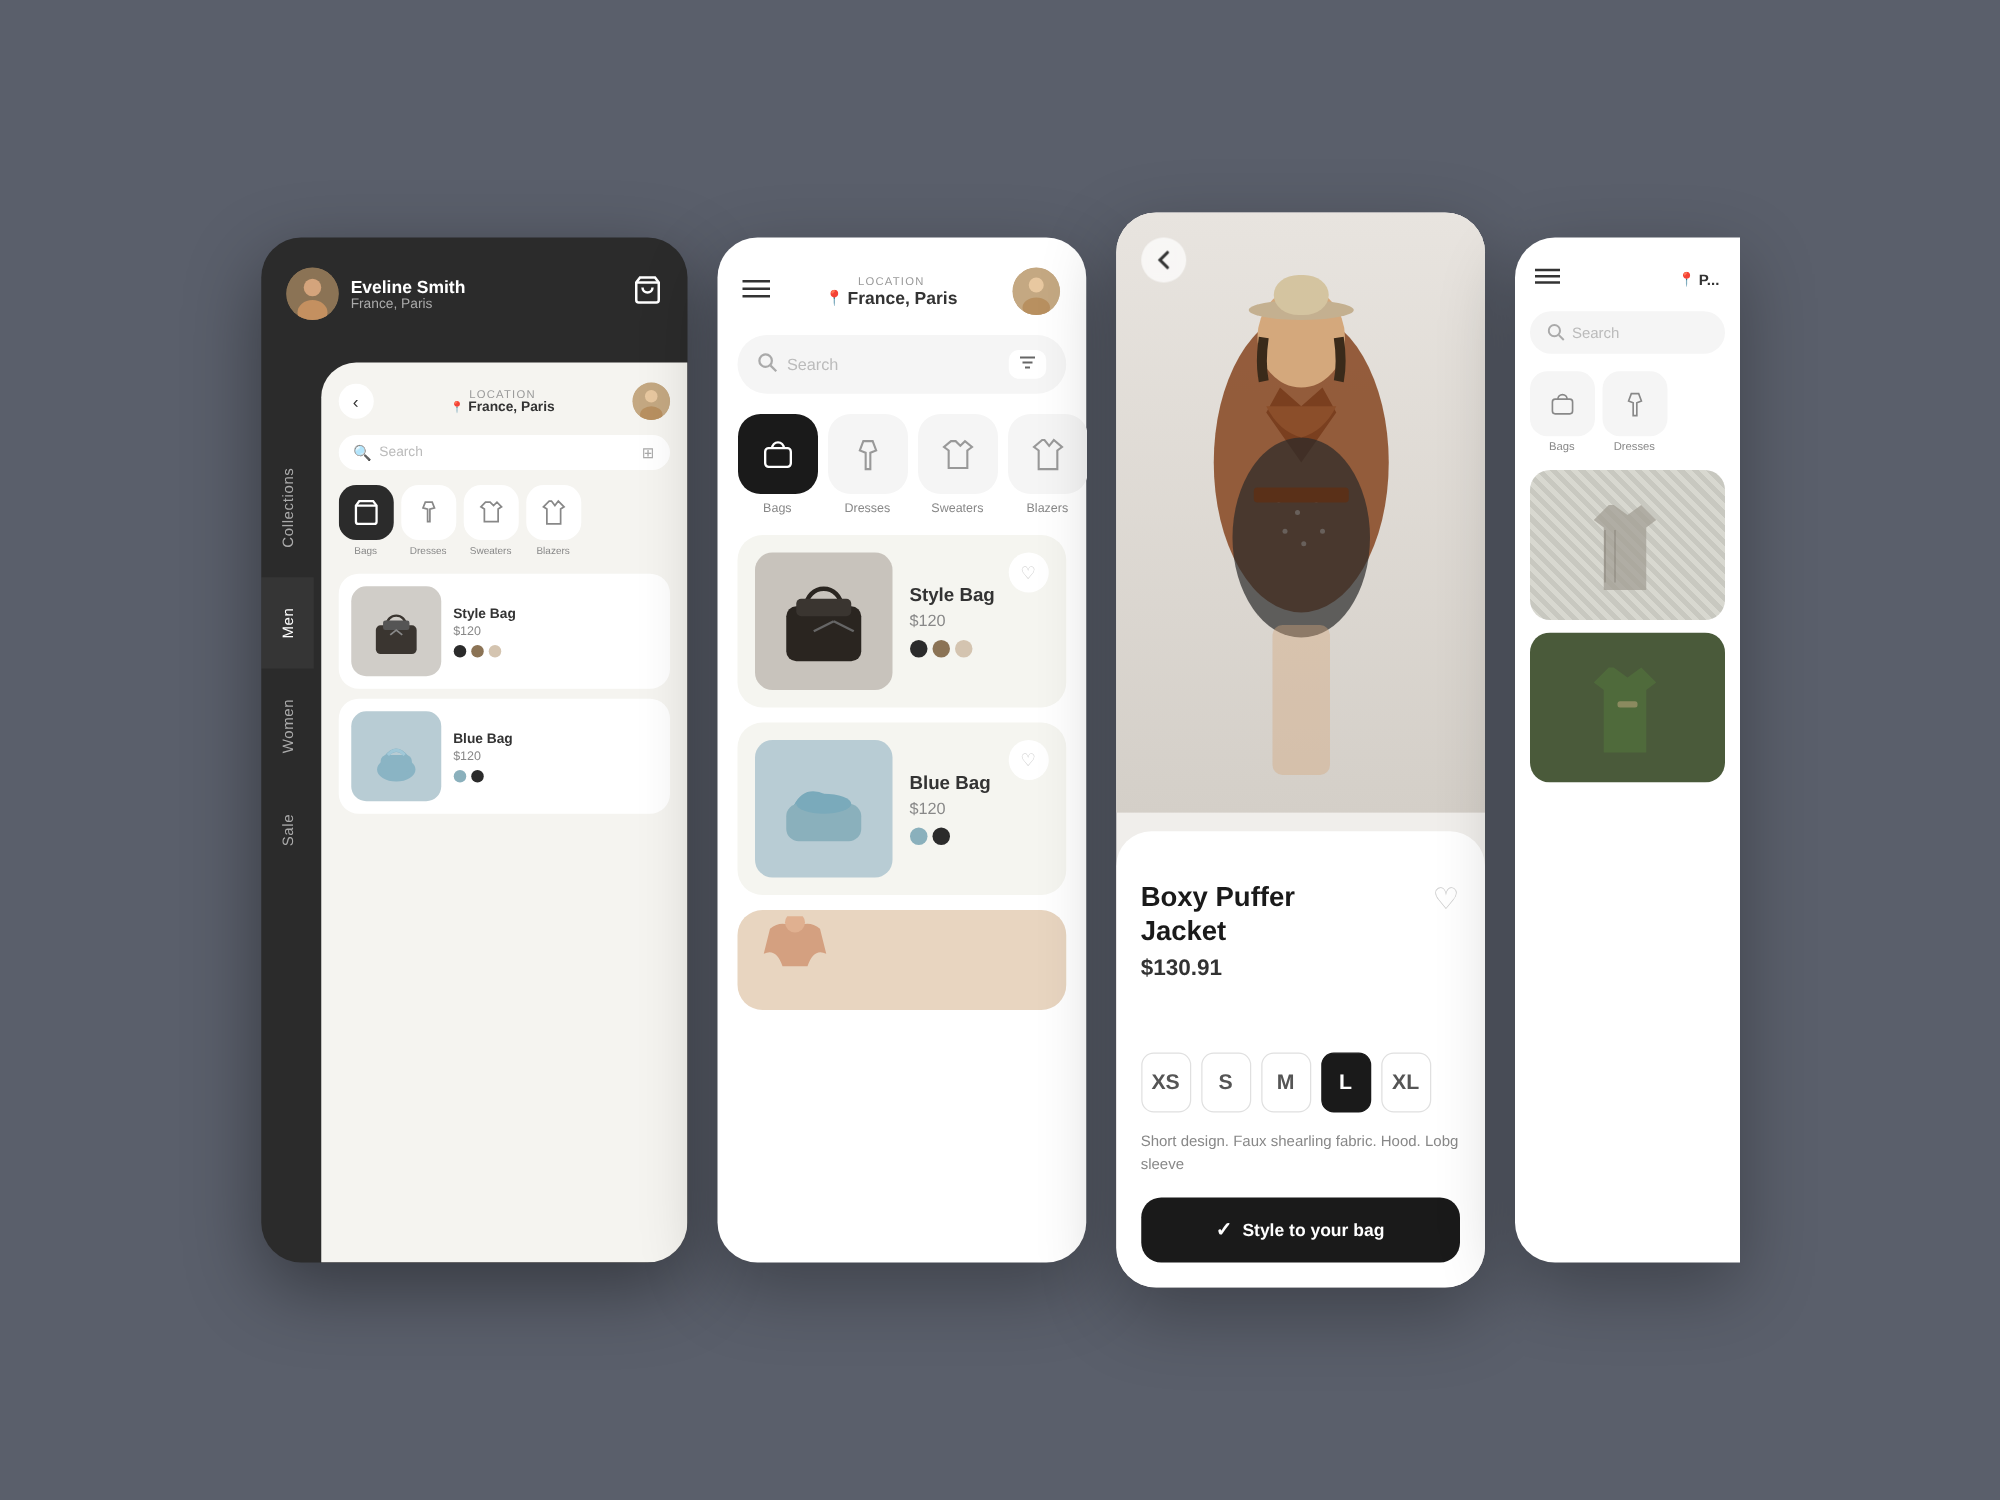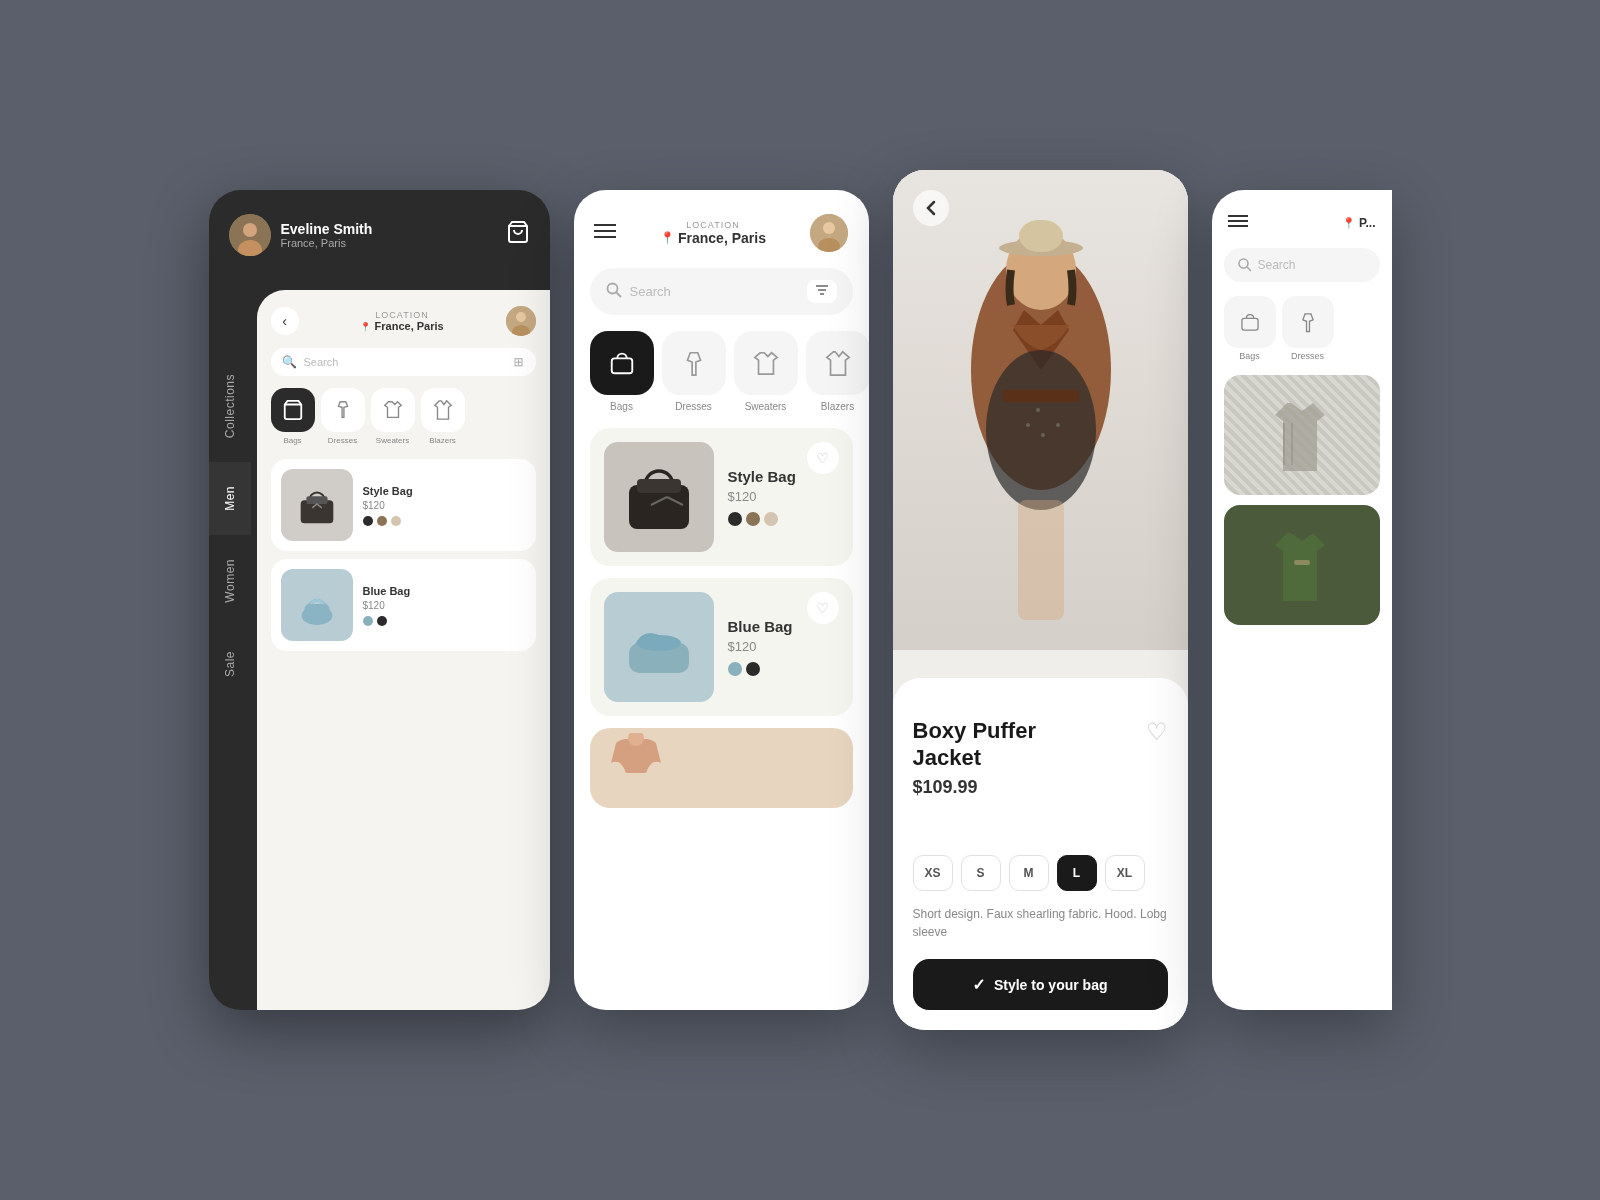--- a/index.html
+++ b/index.html
@@ -491,28 +491,28 @@
     }
 
     .size-options {
       display: flex;
       gap: 8px;
       margin-bottom: 14px;
     }
 
     .size-btn {
       width: 40px;
-      height: 36px;
+      height: 48px;
       border-radius: 10px;
       border: 1.5px solid #e0e0e0;
       background: #fff;
       display: flex;
       align-items: center;
       justify-content: center;
-      font-size: 12px;
+      font-size: 17px;
       font-weight: 600;
       color: #555;
       cursor: pointer;
       margin-top: 41px;
     }
 
     .size-btn.selected {
       background: #1a1a1a;
       color: #fff;
       border-color: #1a1a1a;
@@ -960,21 +960,21 @@
         </svg>
       </div>
     </div>
 
     <div class="product-detail-card">
       <div class="detail-header">
         <h2 class="product-title">Boxy Puffer Jacket</h2>
         <div style="font-size:24px;color:#ccc;">♡</div>
       </div>
 
-      <p class="product-price">$109.99</p>
+      <p class="product-price">$130.91</p>
 
       <div class="size-options">
         <div class="size-btn">XS</div>
         <div class="size-btn">S</div>
         <div class="size-btn">M</div>
         <div class="size-btn selected">L</div>
         <div class="size-btn">XL</div>
       </div>
 
       <p class="product-description">Short design. Faux shearling fabric. Hood. Lobg sleeve</p>

